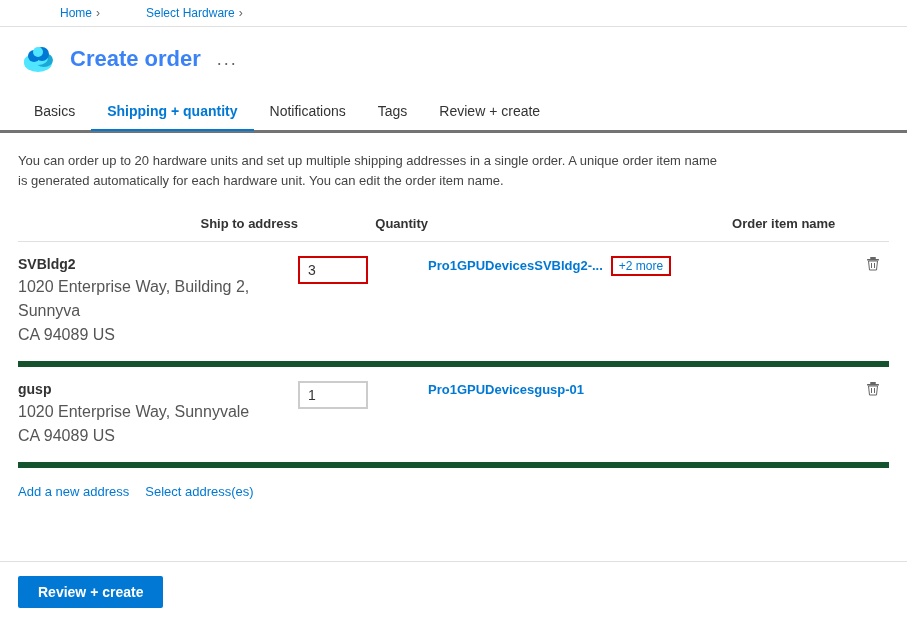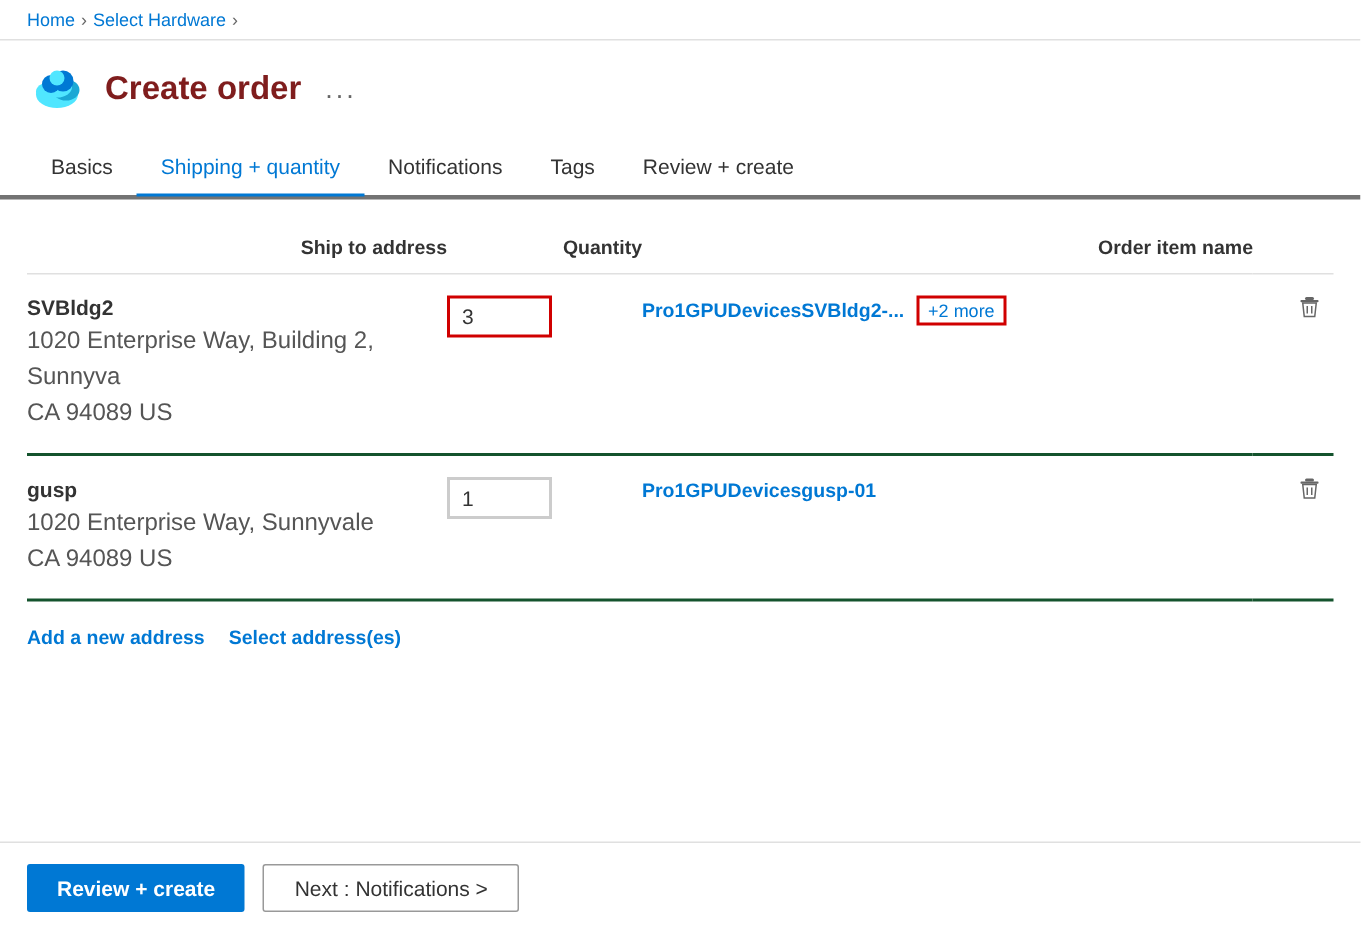--- a/index.html
+++ b/index.html
@@ -24,39 +24,40 @@
       align-items: center;
       gap: 4px;
       color: #0078d4;
     }
     .breadcrumb span.sep {
       color: #666;
     }
     .breadcrumb a {
       color: #0078d4;
       text-decoration: none;
+      margin-left: 42px;
     }
     .breadcrumb .current { color: #0078d4; }
 
     
     .page-header {
       padding: 12px 18px 0 18px;
       display: flex;
       align-items: center;
       gap: 12px;
     }
     .cloud-icon {
       width: 40px;
       height: 40px;
       flex-shrink: 0;
     }
     .page-title {
       font-size: 22px;
       font-weight: 600;
-      color: #7f1d1d;
+      color: #3b82f6;
     }
     .ellipsis-btn {
       background: none;
       border: none;
       font-size: 18px;
       color: #666;
       cursor: pointer;
       letter-spacing: 2px;
       padding: 0 4px;
     }
@@ -74,21 +75,21 @@
       font-size: 14px;
       color: #333;
       cursor: pointer;
       border-bottom: 2px solid transparent;
       margin-bottom: -1px;
       white-space: nowrap;
     }
     .tab.active {
       color: #0078d4;
       border-bottom: 2px solid #0078d4;
-      font-weight: 400;
+      font-weight: 700;
     }
 
     
     .main-content {
       padding: 18px 18px 12px 18px;
     }
     .description {
       font-size: 13px;
       color: #444;
       margin-bottom: 20px;
@@ -109,21 +110,21 @@
       padding: 6px 0 10px 0;
       border-bottom: 1px solid #e0e0e0;
     }
     .order-table th:nth-child(1) { width: 280px; }
     .order-table th:nth-child(2) { width: 130px; }
     .order-table th:nth-child(3) { }
 
     .order-table td {
       vertical-align: top;
       padding: 14px 0 14px 0;
-      border-bottom: 2px solid #14532d;
+      border-bottom: 6px solid #14532d;
     }
     .address-name {
       font-weight: 600;
       font-size: 14px;
       margin-bottom: 3px;
     }
     .address-detail {
       font-size: 16px;
       color: #555;
       line-height: 1.5;
@@ -170,21 +171,20 @@
     .td-action {
       text-align: right;
       padding-right: 10px;
     }
 
     
     .add-links {
       margin-top: 16px;
       display: flex;
       gap: 16px;
-      font-weight: bold;
     }
     .add-link {
       color: #0078d4;
       font-size: 13px;
       text-decoration: none;
       cursor: pointer;
     }
 
     
     .footer {
@@ -252,20 +252,21 @@
 
 <div class="tabs">
   <div class="tab">Basics</div>
   <div class="tab active">Shipping + quantity</div>
   <div class="tab">Notifications</div>
   <div class="tab">Tags</div>
   <div class="tab">Review + create</div>
 </div>
 
 <div class="main-content">
+  <p class="description">You can order up to 20 hardware units and set up multiple shipping addresses in a single order. A unique order item name is generated automatically for each hardware unit. You can edit the order item name.</p>
 
   <table class="order-table">
     <thead>
       <tr>
         <th>Ship to address</th>
         <th>Quantity</th>
         <th>Order item name</th>
         <th></th>
       </tr>
     </thead>
@@ -327,14 +328,13 @@
   <div class="add-links">
     <a class="add-link">Add a new address</a>
     <a class="add-link">Select address(es)</a>
   </div>
 
   <div class="bottom-spacer"></div>
 </div>
 
 <div class="footer">
   <button class="btn-primary">Review + create</button>
-  <button class="btn-secondary">Next : Notifications &gt;</button>
 </div>
 
 </body></html>

